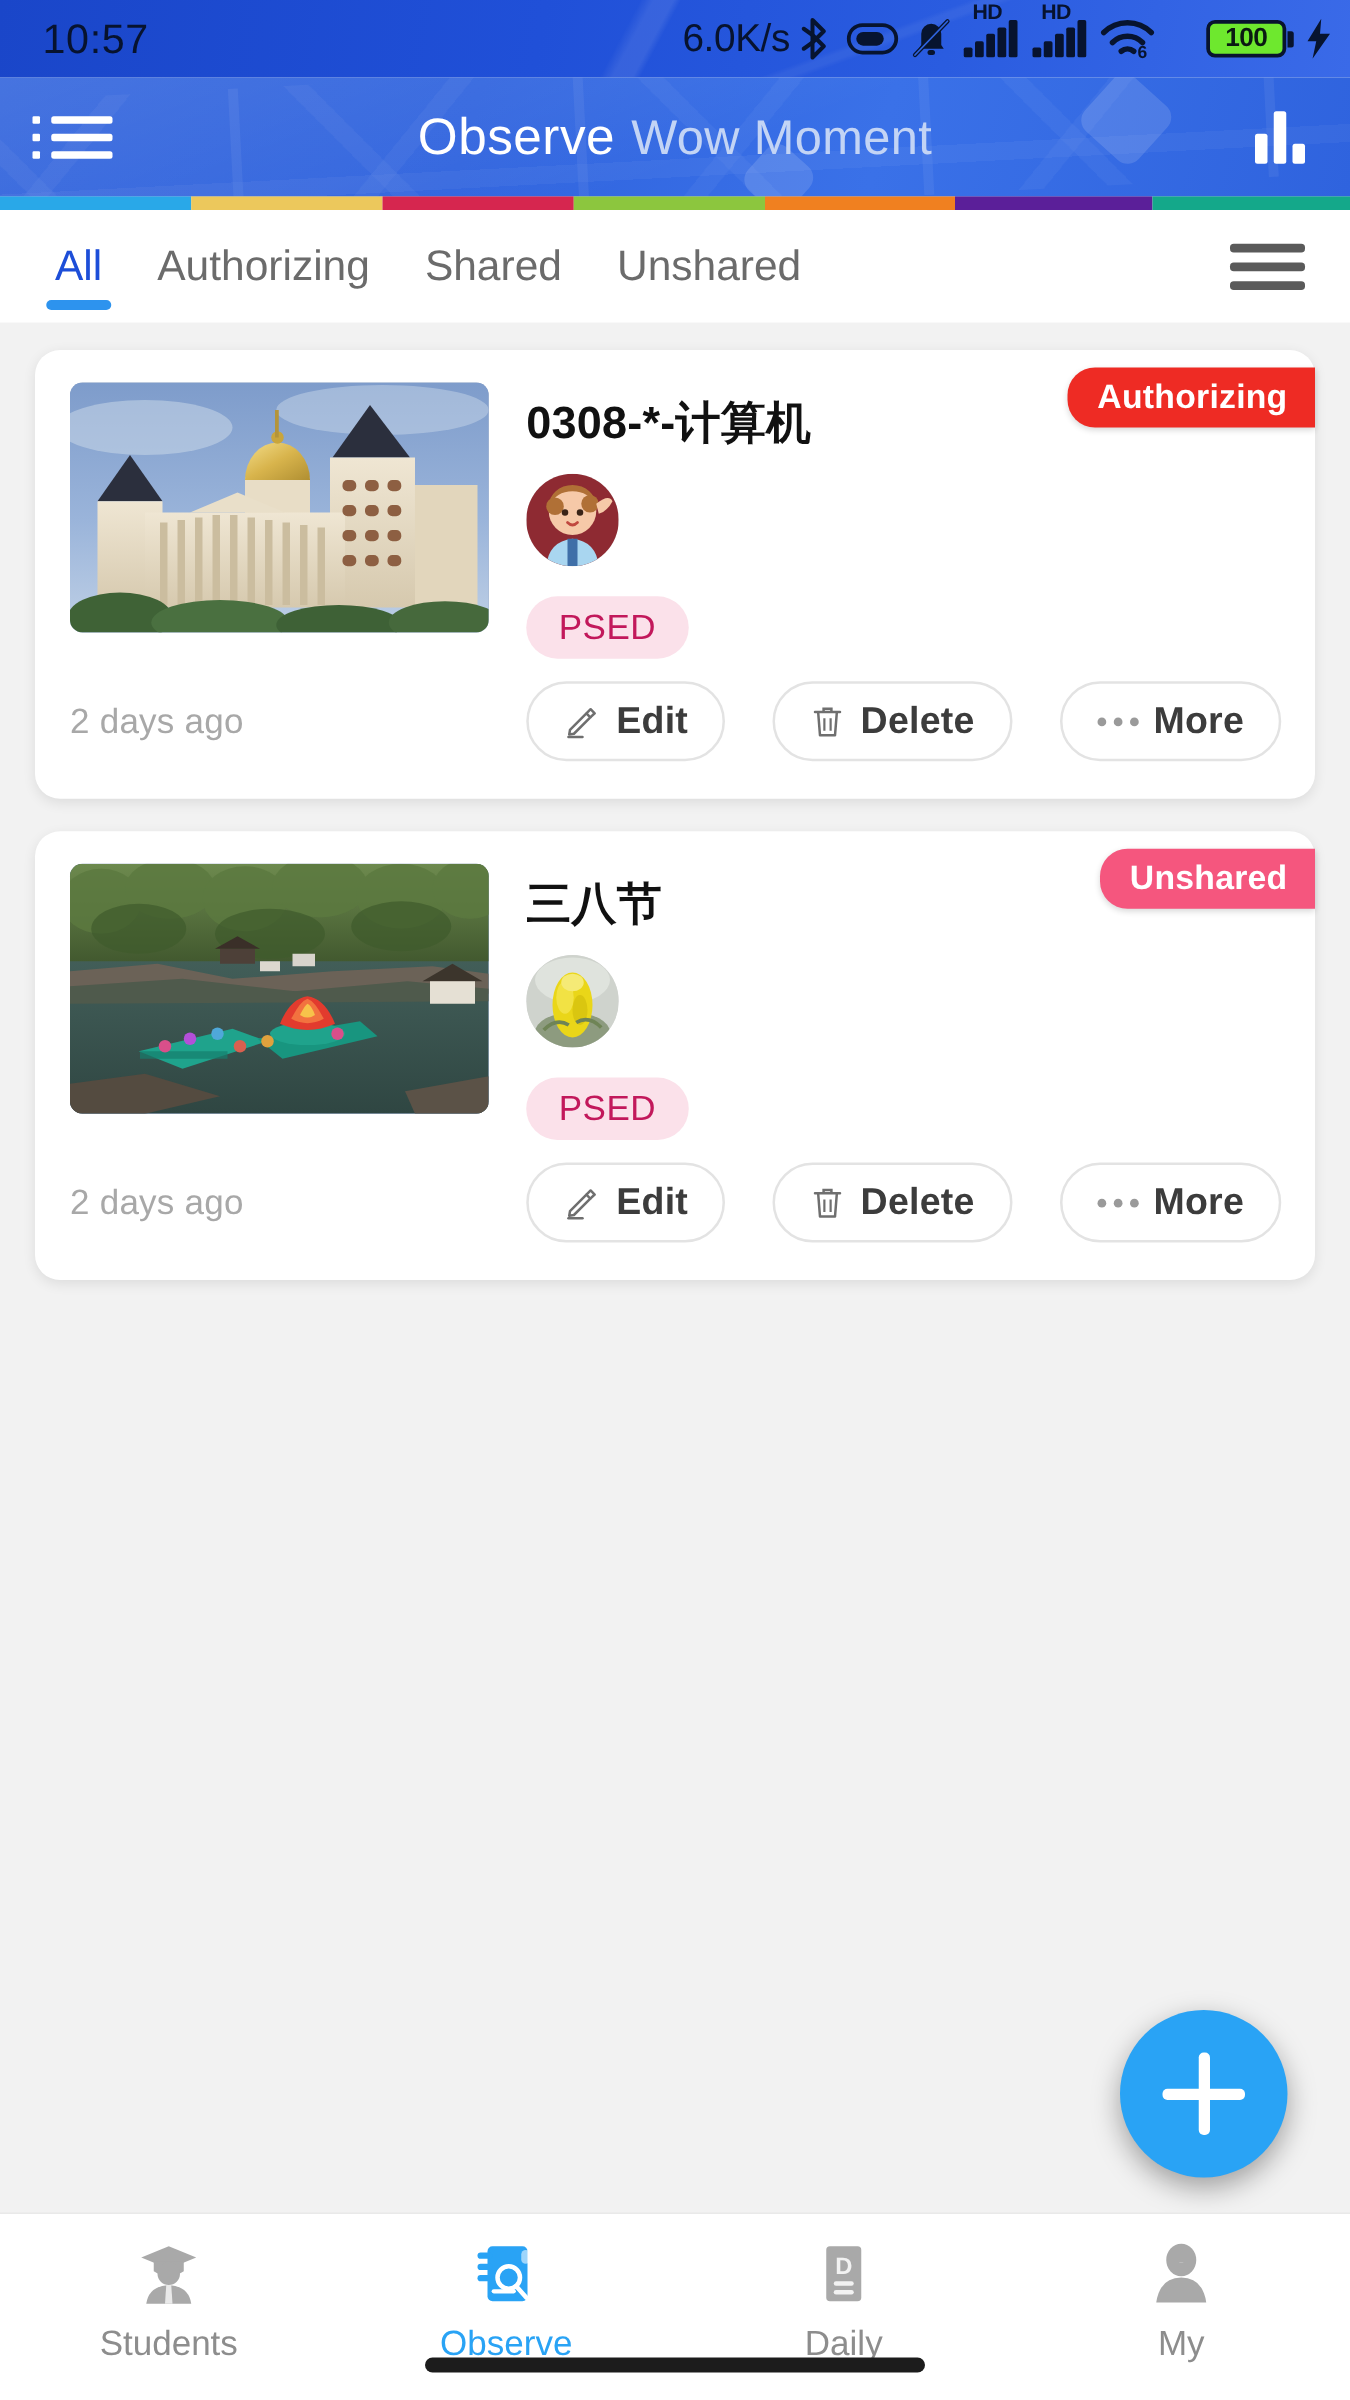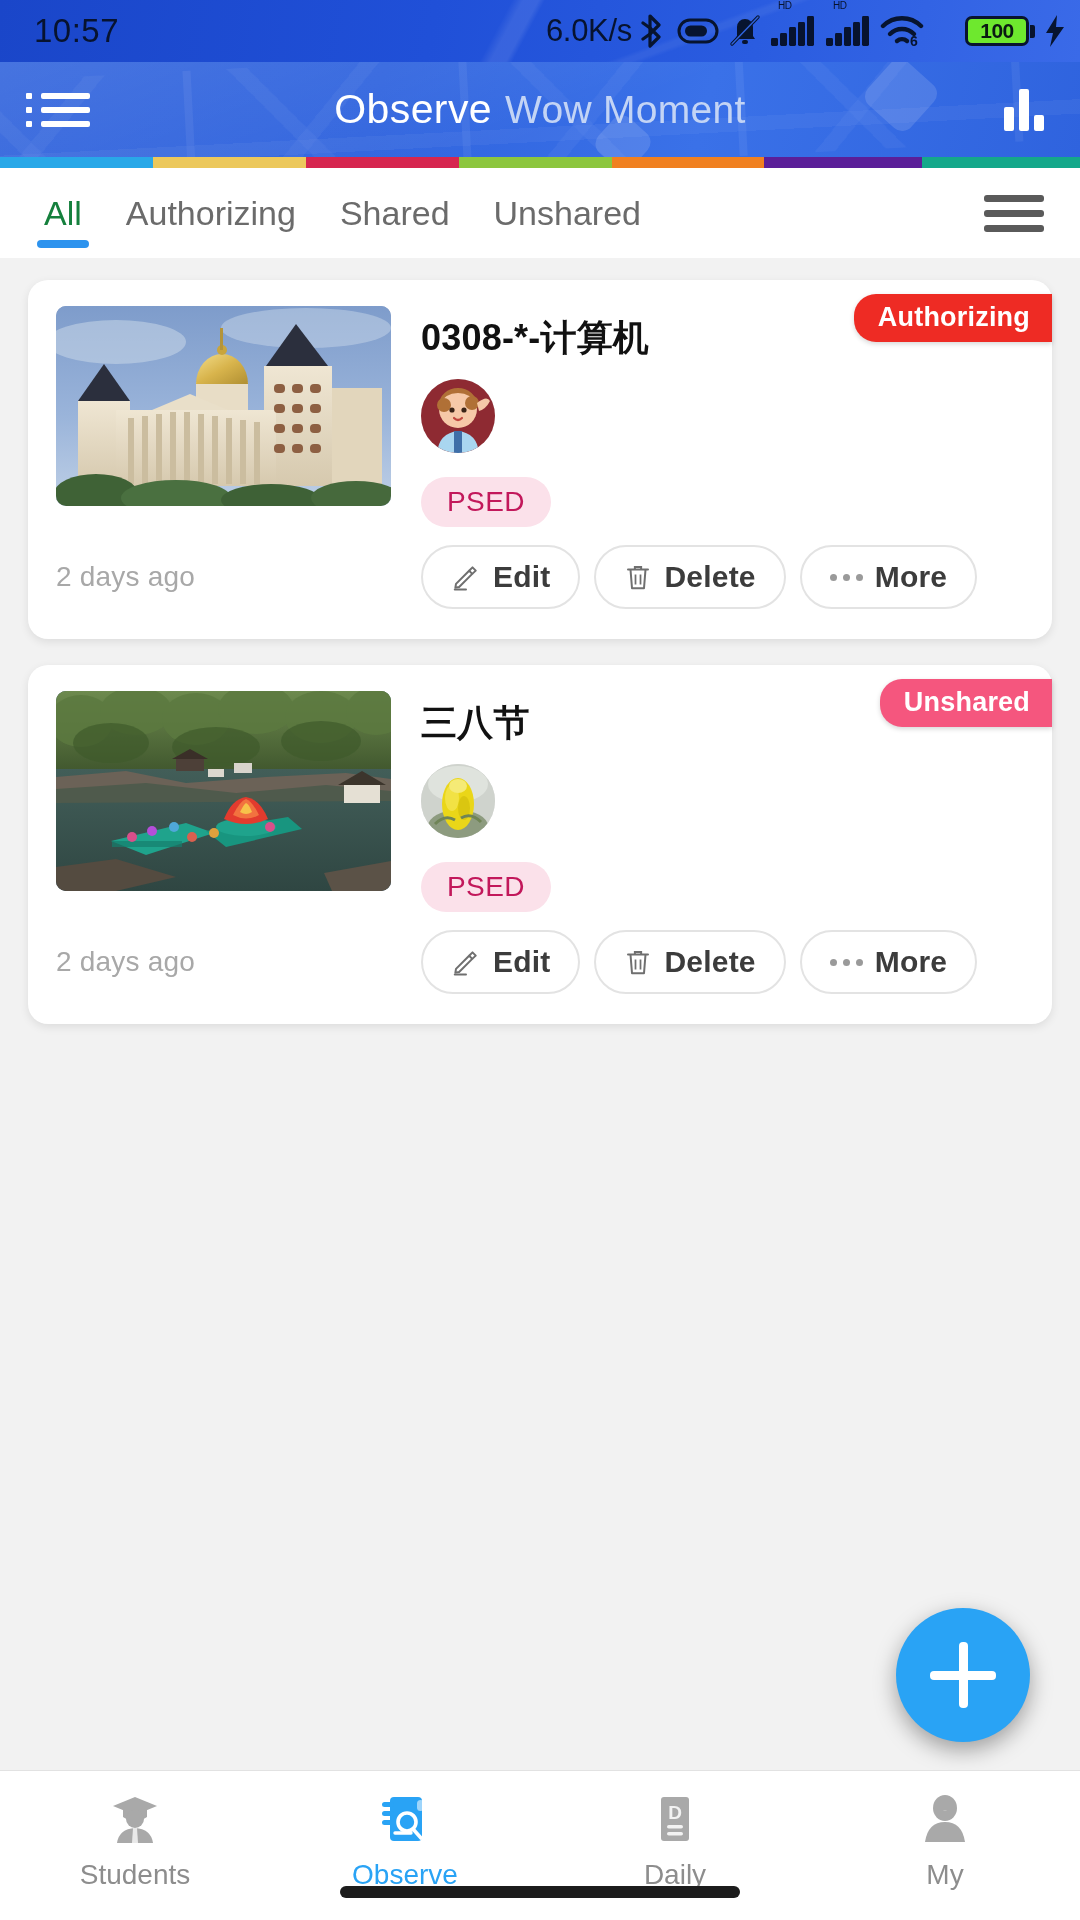--- a/index.html
+++ b/index.html
@@ -28,21 +28,21 @@
     margin-left:34px; font-weight:400;
   }
   .sb-right {
     position:relative; z-index:2; margin-left:auto; margin-right:14px;
     display:flex; align-items:center; gap:9px;
   }
   .sb-speed { color:#07132f; font-size:31px; letter-spacing:-.3px; }
   .ico { fill:#07132f; display:block; }
   .sig-wrap { position:relative; display:flex; align-items:flex-end; }
   .hd-lbl {
-    position:absolute; top:-16px; left:8px; font-size:10px; font-weight:400;
+    position:absolute; top:-16px; left:8px; font-size:17px; font-weight:700;
     color:#07132f; letter-spacing:-.5px;
   }
   .batt {
     display:flex; align-items:center;margin-left:32px;
   }
   .batt-body {
     width:64px; height:30px; border:3px solid #08142e; border-radius:7px;
     background:#6ee82e; display:flex; align-items:center; justify-content:center;
   }
   .batt-num { font-size:21px; font-weight:700; color:#0a1a12; letter-spacing:-.5px; }
@@ -93,21 +93,21 @@
 
   
   .tabs {
     position:relative; height:90px; background:#fff;
     display:flex; align-items:center; padding:0 22px;
   }
   .tab {
     position:relative; font-size:34px; color:#6b6b6b; padding:0 22px;
     height:100%; display:flex; align-items:center; white-space:nowrap;
   }
-  .tab.active { color:#15803d; }
+  .tab.active { color:#1d4ed8; }
   .tab.active::after {
     content:""; position:absolute; bottom:10px; left:50%; transform:translateX(-50%);
     width:52px; height:8px; background:#2d93ee; border-radius:4px;
   }
   .tabs-menu { margin-left:auto; margin-right:14px; width:60px; }
   .tabs-menu i { display:block; height:7px; background:#5a5a5a; border-radius:3px; margin:8px 0; }
 
   
   .list { padding:22px 28px 0 28px; }
   .card {
@@ -132,21 +132,21 @@
     background:#ddd;
   }
   .avatar svg { display:block; width:100%; height:100%; }
   .tagrow { margin-top:24px; }
   .tag {
     display:inline-block; background:#fbe1ea; color:#c2185b; font-size:28px;
     padding:9px 26px; border-radius:26px; letter-spacing:.4px;
   }
   .card-foot { display:flex; align-items:center; margin-top:18px; }
   .ago { font-size:28px; color:#a8a8a8; width:335px; flex-shrink:0; letter-spacing:.2px; }
-  .actions { display:flex; gap:14px; padding-left:30px; }
+  .actions { display:flex; gap:38px; padding-left:30px; }
   .pill {
     display:flex; align-items:center; gap:12px; border:2px solid #e3e3e3;
     border-radius:34px; padding:13px 28px; background:#fff;
   }
   .pill-label { font-size:30px; color:#3c3c3c; font-weight:700; letter-spacing:.2px; }
   .pill svg { display:block; }
   .dots { display:flex; gap:6px; align-items:center; }
   .dots i { width:7px; height:7px; border-radius:50%; background:#9a9a9a; display:block; }
 
   

